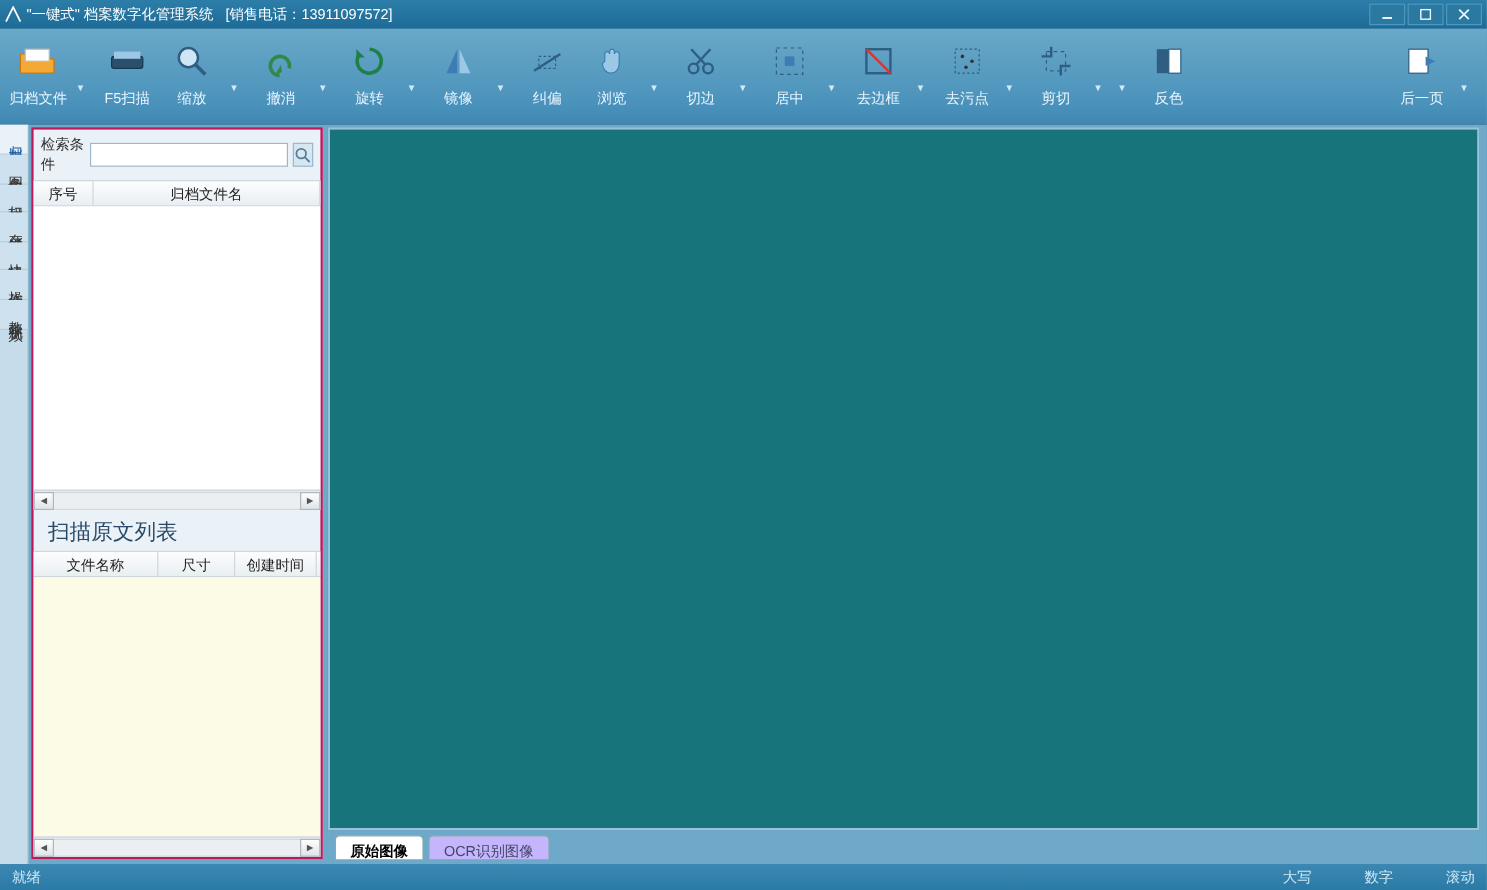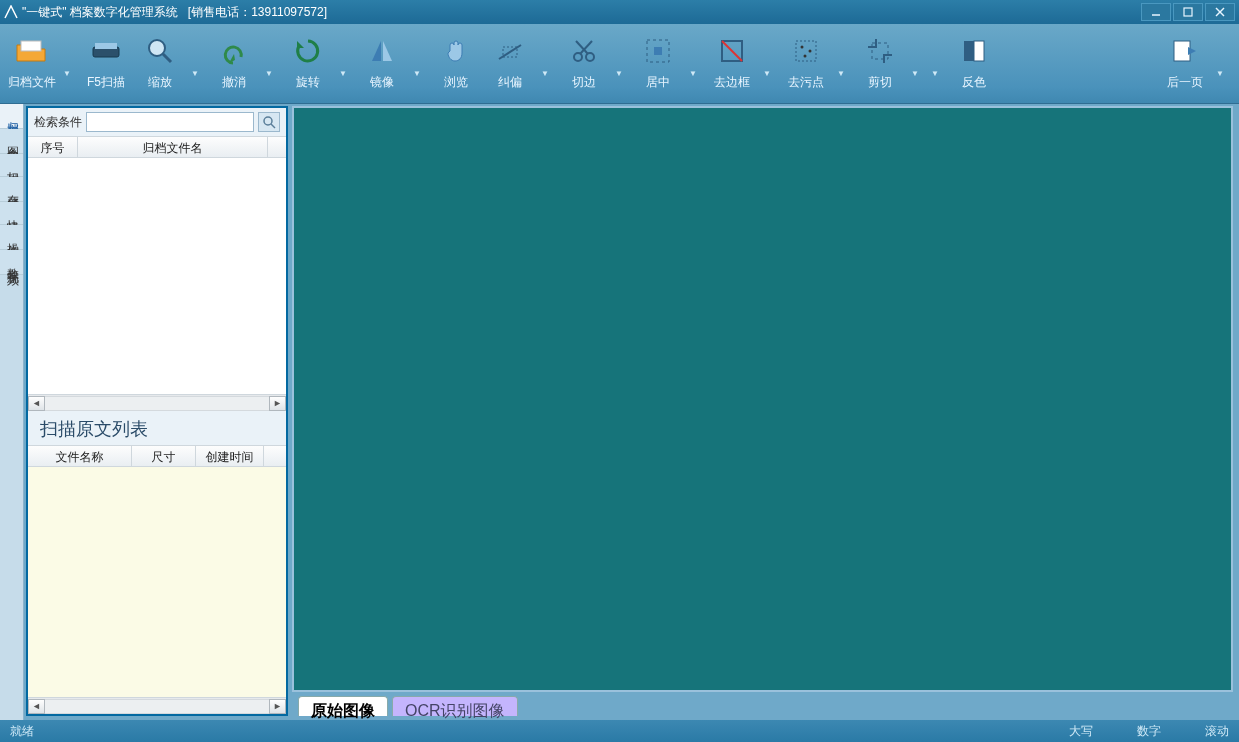--- a/index.html
+++ b/index.html
@@ -116,23 +116,23 @@
   display: flex;
   justify-content: center;
 }
 .side-tab.active {
   background: #eaf2f8;
   color: #1659a0;
 }
 
 
 .left-panel {
-  width: 262px;
+  width: 243px;
   background: #eaf2f8;
-  border: 2px solid #0369a1;
+  border: 2px solid #be185d;
   margin: 2px 4px 4px 2px;
   display: flex;
   flex-direction: column;
   min-height: 0;
 }
 .search-row {
   display: flex;
   align-items: center;
   padding: 4px 6px;
   gap: 4px;
@@ -221,21 +221,21 @@
   padding-left: 6px;
 }
 .sheet-tab {
   height: 20px;
   padding: 4px 12px 0 12px;
   background: #fff;
   border: 1px solid #8aa;
   border-bottom: none;
   border-radius: 4px 4px 0 0;
   margin-right: 4px;
-  font-size: 16px;
+  font-size: 12px;
   cursor: pointer;
   font-weight: bold;
 }
 .sheet-tab.inactive {
   background: #c4b5fd;
   color: #446;
   font-weight: normal;
 }
 
 
@@ -339,34 +339,34 @@
         <svg width="32" height="28">
           <path d="M15 4 L6 24 H15 Z" fill="#3d7db3"></path>
           <path d="M17 4 L26 24 H17 Z" fill="#9cc8e6"></path>
         </svg>
       </div>
       <div class="label">镜像</div>
     </div>
     <div class="tb-drop">▼</div>
     <div class="tb-item">
       <div class="icon">
-        <svg width="28" height="28">
-          <path d="M8 14v-6a2 2 0 014 0v-2a2 2 0 014 0v2a2 2 0 014 0v8c0 5-3 8-7 8s-7-4-7-8z" fill="#9cc8e6" stroke="#3d7db3"></path>
-        </svg>
-      </div>
-      <div class="label">浏览</div>
-    </div>
-    <div class="tb-item">
-      <div class="icon">
         <svg width="30" height="28">
           <line x1="4" y1="22" x2="26" y2="8" stroke="#2f5e82" stroke-width="2"></line>
           <rect x="8" y="10" width="14" height="10" fill="none" stroke="#2f5e82" stroke-dasharray="2"></rect>
         </svg>
       </div>
       <div class="label">纠偏</div>
+    </div>
+    <div class="tb-item">
+      <div class="icon">
+        <svg width="28" height="28">
+          <path d="M8 14v-6a2 2 0 014 0v-2a2 2 0 014 0v2a2 2 0 014 0v8c0 5-3 8-7 8s-7-4-7-8z" fill="#9cc8e6" stroke="#3d7db3"></path>
+        </svg>
+      </div>
+      <div class="label">浏览</div>
     </div>
     <div class="tb-drop">▼</div>
     <div class="tb-item">
       <div class="icon">
         <svg width="28" height="28">
           <circle cx="8" cy="20" r="4" fill="none" stroke="#2f5e82" stroke-width="2"></circle>
           <circle cx="20" cy="20" r="4" fill="none" stroke="#2f5e82" stroke-width="2"></circle>
           <line x1="10" y1="17" x2="22" y2="4" stroke="#2f5e82" stroke-width="2"></line>
           <line x1="18" y1="17" x2="6" y2="4" stroke="#2f5e82" stroke-width="2"></line>
         </svg>

